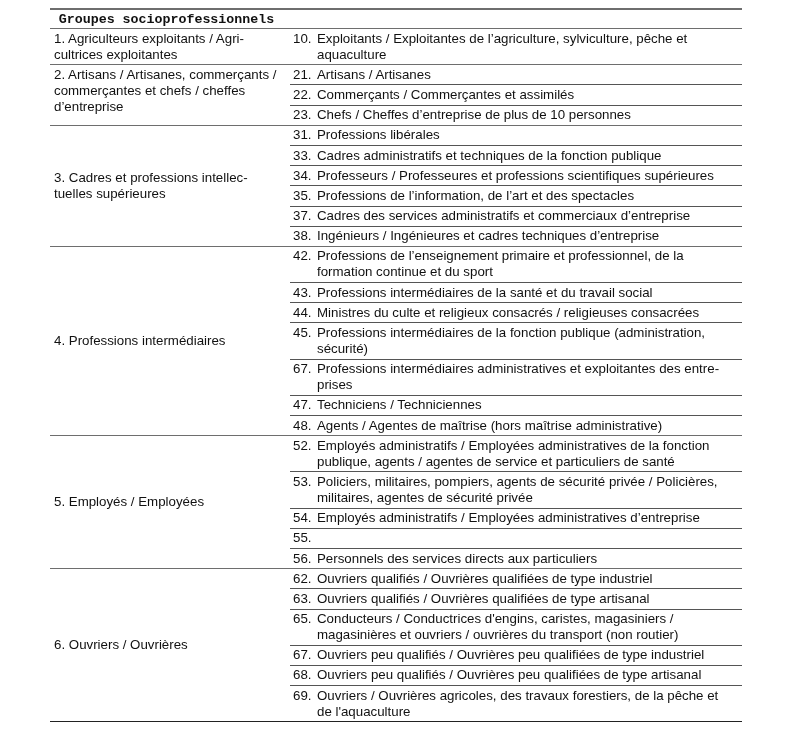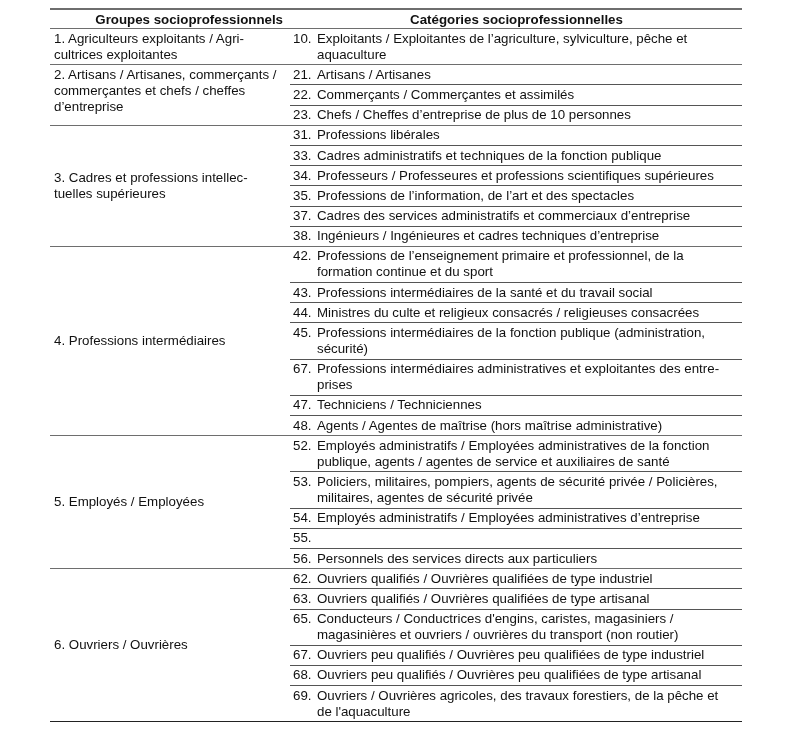--- a/index.html
+++ b/index.html
@@ -28,21 +28,22 @@
     .header {
       display: flex;
       height: 18px;
       align-items: center;
       font-weight: bold;
       font-size: 13.3px;
       border-bottom: 1.5px solid #6e6e6e;
     }
     .header .h-left {
       width: 233px;
-      text-align: right;
+      text-align: center;
+      font-family: Liberation Mono, monospace;
     }
     .header .h-right {
       flex: 1;
       text-align: center;
       padding-left: 8px;
     }
     .group {
       display: flex;
       border-bottom: 1.5px solid #6e6e6e;
     }
@@ -86,21 +87,20 @@
       padding-right: 20px;
     }
   </style>
 </head>
 <body>
 
 <div id="table">
   <div class="rule-top"></div>
   <div class="header">
     <div class="h-left">Groupes socioprofessionnels</div>
-    <div class="h-right">Catégories socioprofessionnelles</div>
   </div>
   <div id="groups-container">
       <div class="group">
         <div class="group-label top">1. Agriculteurs exploitants / Agri­cultrices exploitantes</div>
         <div class="cats">
           <div class="cat">
             <span class="cat-code">10.</span>
             <span class="cat-label">Exploitants / Exploitantes de l’agriculture, sylviculture, pêche et aquacul­ture</span>
           </div>
         </div>
@@ -182,21 +182,21 @@
             <span class="cat-code">48.</span>
             <span class="cat-label">Agents / Agentes de maîtrise (hors maîtrise administrative)</span>
           </div>
         </div>
       </div>
       <div class="group">
         <div class="group-label">5. Employés / Employées</div>
         <div class="cats">
           <div class="cat">
             <span class="cat-code">52.</span>
-            <span class="cat-label">Employés administratifs / Employées administratives de la fonction pu­blique, agents / agentes de service et auxiliaires de santé</span>
+            <span class="cat-label">Employés administratifs / Employées administratives de la fonction pu­blique, agents / agentes de service et particuliers de santé</span>
           </div>
           <div class="cat">
             <span class="cat-code">53.</span>
             <span class="cat-label">Policiers, militaires, pompiers, agents de sécurité privée / Policières, mili­taires, agentes de sécurité privée</span>
           </div>
           <div class="cat">
             <span class="cat-code">54.</span>
             <span class="cat-label">Employés administratifs / Employées administratives d’entreprise</span>
           </div>
           <div class="cat">

